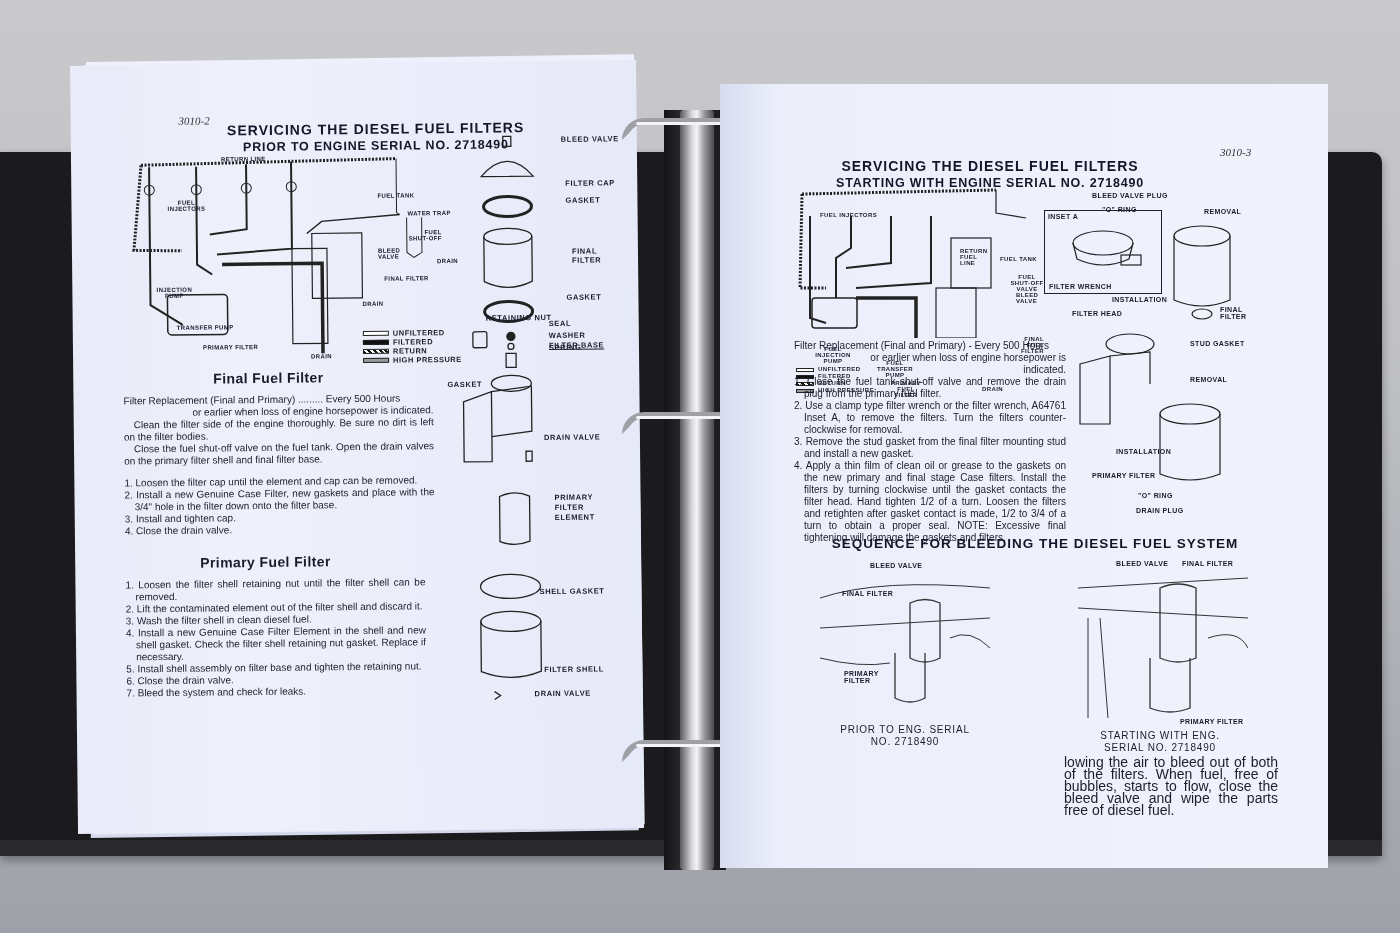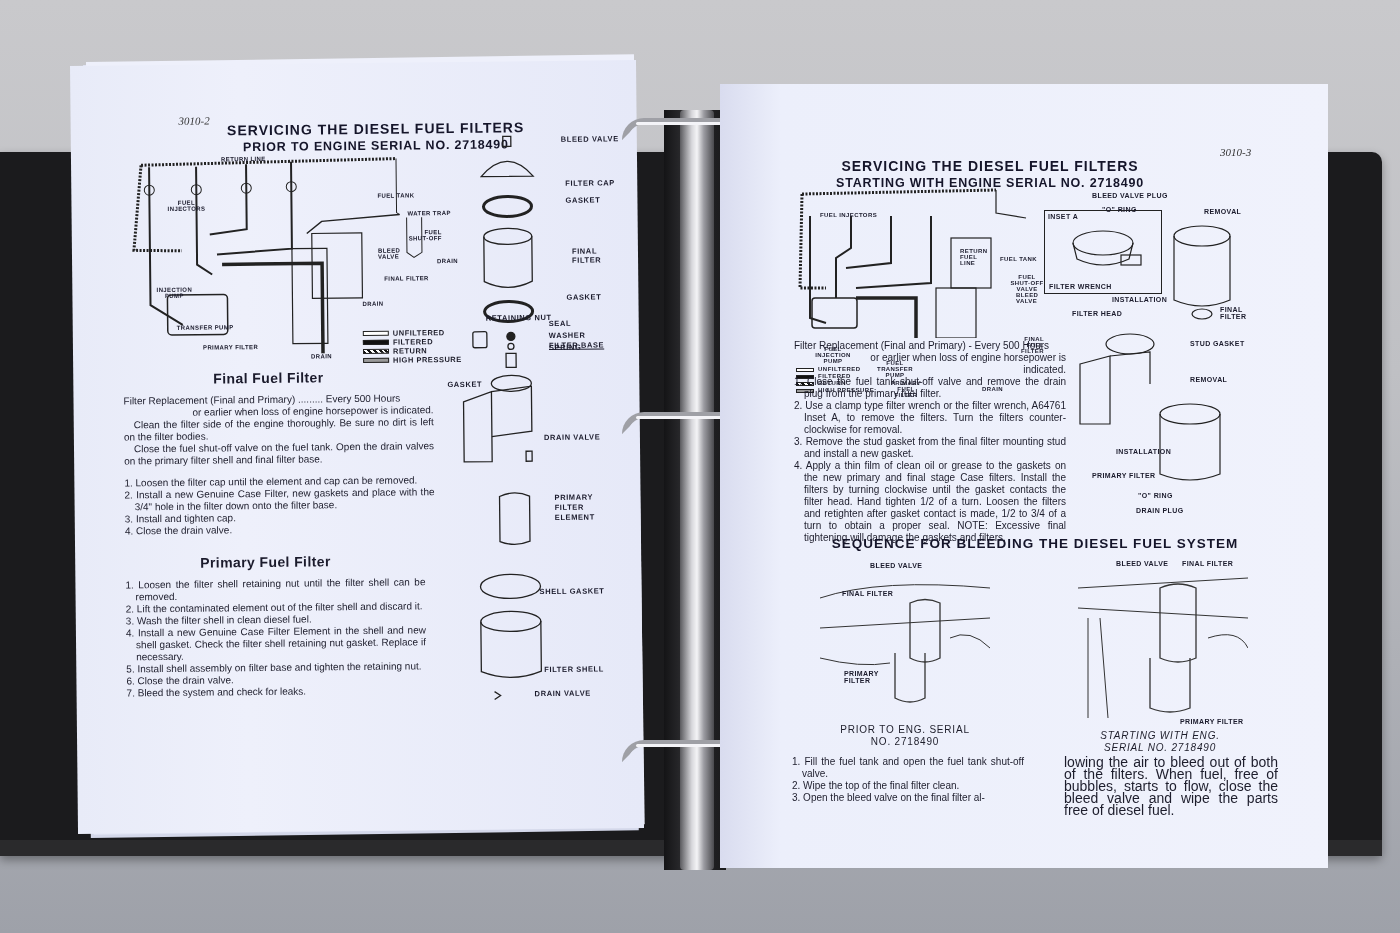--- a/index.html
+++ b/index.html
@@ -338,26 +338,19 @@
       <path d="M82 30 L82 100 Q100 108 118 100 L118 30 Q100 22 82 30 Z" stroke-width="1.3"></path>
       <path d="M72 100 L72 150 Q92 158 112 150 L112 100" stroke-width="1.3"></path>
       <path d="M10 60 L10 160"></path>
         <path d="M22 60 L30 160"></path>
       <path d="M130 80 Q160 70 170 90"></path>
     </g>
   </svg>
   <div class="lbl-sm" style="left:396px;top:476px;font-size:7px;">BLEED VALVE</div>
   <div class="lbl-sm" style="left:462px;top:476px;font-size:7px;">FINAL FILTER</div>
   <div class="lbl-sm" style="left:460px;top:634px;font-size:7px;">PRIMARY FILTER</div>
-  <div class="cap" style="left:370px;top:646px;width:140px;font-style:italic;">
+  <div class="cap" style="left:370px;top:646px;width:140px;">
     <div>STARTING WITH ENG.</div>
     <div>SERIAL NO. 2718490</div>
   </div>
 
-  <div class="body-text" style="left:72px;top:672px;width:232px;font-size:10px;">
-    <ul class="ol">
-      <li>1. Fill the fuel tank and open the fuel tank shut-off valve.</li>
-      <li>2. Wipe the top of the final filter clean.</li>
-      <li>3. Open the bleed valve on the final filter al-</li>
-    </ul>
-  </div>
   <div class="body-text" style="left:344px;top:672px;width:214px;font-size:14px;">lowing the air to bleed out of both of the filters. When fuel, free of bubbles, starts to flow, close the bleed valve and wipe the parts free of diesel fuel.</div>
 </div>
 
 </body></html>

